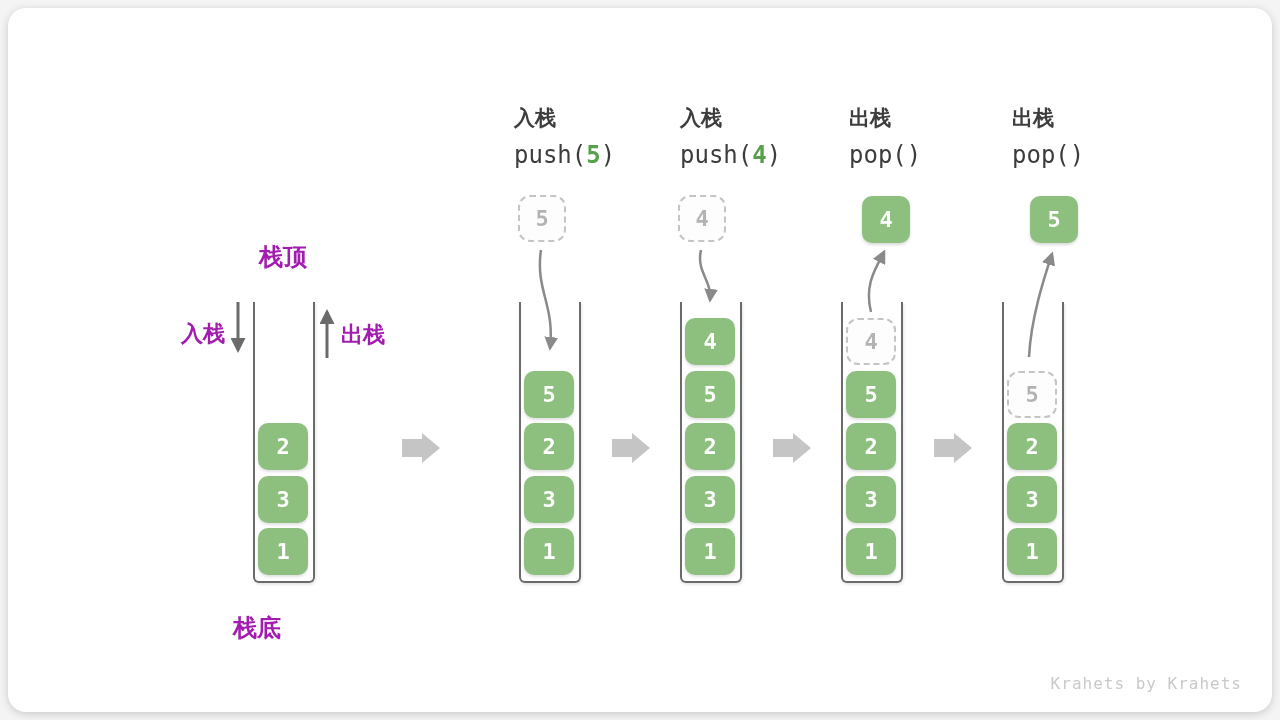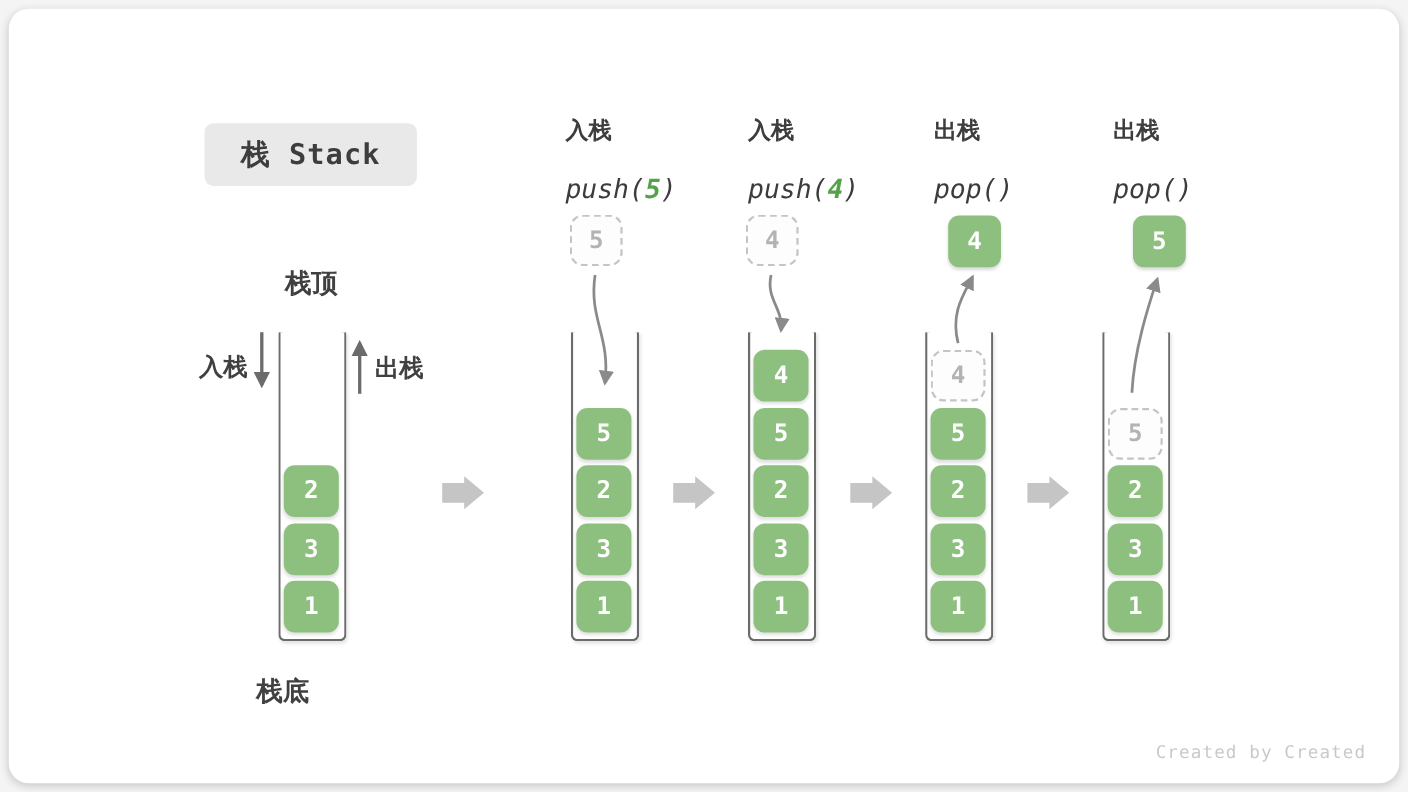--- a/index.html
+++ b/index.html
@@ -15,31 +15,31 @@
     background:#ffffff;border-radius:18px;
     box-shadow:0 2px 8px rgba(0,0,0,0.18);
   }
   .title-box{
     position:absolute;left:186px;top:112px;width:193px;height:57px;
     background:#e9e9e9;border-radius:8px;
     display:flex;align-items:center;justify-content:center;
     font-family:"DejaVu Sans Mono","Liberation Mono",monospace;
     font-size:26px;font-weight:600;color:#3d3d3d;letter-spacing:1px;
   }
-  .lbl{position:absolute;color:#404040;font-weight:bold;}
+  .lbl{position:absolute;color:#a21caf;font-weight:bold;}
   .top-lbl{left:233px;top:241px;width:100px;text-align:center;font-size:24px;}
   .bottom-lbl{left:233px;top:612px;width:100px;text-align:left;font-size:24px;}
   .push-lbl{left:155px;top:319px;width:70px;text-align:right;font-size:22px;}
   .pop-lbl{left:341px;top:320px;width:70px;text-align:left;font-size:22px;}
   .col-header{position:absolute;top:104px;}
   .col-header .op{font-size:21px;font-weight:bold;color:#3d3d3d;line-height:28px;}
   .col-header .code{
-    margin-top:26px;
+    margin-top:9px;
     font-family:"DejaVu Sans Mono","Liberation Mono",monospace;
-    font-size:24px;color:#3c3c3c;line-height:28px;font-style:italic;
+    font-size:24px;color:#3c3c3c;line-height:28px;
   }
   .col-header .code .num{color:#55a24a;font-weight:bold;}
   .well{
     position:absolute;top:302px;width:62px;height:281px;
     box-sizing:border-box;
     border:2px solid #6b6b6b;border-top:none;
     border-radius:0 0 6px 6px;
     background:#ffffff;
     box-shadow:1px 2px 3px rgba(0,0,0,0.10);
   }
@@ -76,23 +76,20 @@
     font-size:16px;color:#c9c9c9;letter-spacing:1px;
   }
 </style>
 </head>
 <body>
 
 <div id="canvas">
 
   <div class="card"></div>
 
-  <div class="title-box">
-    <span>栈 Stack</span>
-  </div>
 
   <div class="lbl top-lbl">栈顶</div>
   <div class="lbl bottom-lbl">栈底</div>
   <div class="lbl push-lbl">入栈</div>
   <div class="lbl pop-lbl">出栈</div>
 
   <div class="col-header" style="left:514px">
     <div class="op">入栈</div>
     <div class="code"><span>push(</span><span class="num">5</span><span>)</span></div>
   </div>
@@ -165,14 +162,14 @@
     <path d="M701,250 C696,272 712,280 710,300" stroke="#8a8a8a" stroke-width="2.5" fill="none" marker-end="url(#headGray)"></path>
     <path d="M871,312 C864,284 876,268 884,252" stroke="#8a8a8a" stroke-width="2.5" fill="none" marker-end="url(#headGray)"></path>
     <path d="M1029,357 C1031,318 1044,278 1052,254" stroke="#8a8a8a" stroke-width="2.5" fill="none" marker-end="url(#headGray)"></path>
 
     <path d="M402,439 h20 v-6 l18,15 l-18,15 v-6 h-20 z" fill="#c5c5c5"></path>
     <path d="M612,439 h20 v-6 l18,15 l-18,15 v-6 h-20 z" fill="#c5c5c5"></path>
     <path d="M773,439 h20 v-6 l18,15 l-18,15 v-6 h-20 z" fill="#c5c5c5"></path>
     <path d="M934,439 h20 v-6 l18,15 l-18,15 v-6 h-20 z" fill="#c5c5c5"></path>
   </svg>
 
-  <div class="watermark">Created by Created</div>
+  <div class="watermark">Krahets by Krahets</div>
 </div>
 
 </body></html>

